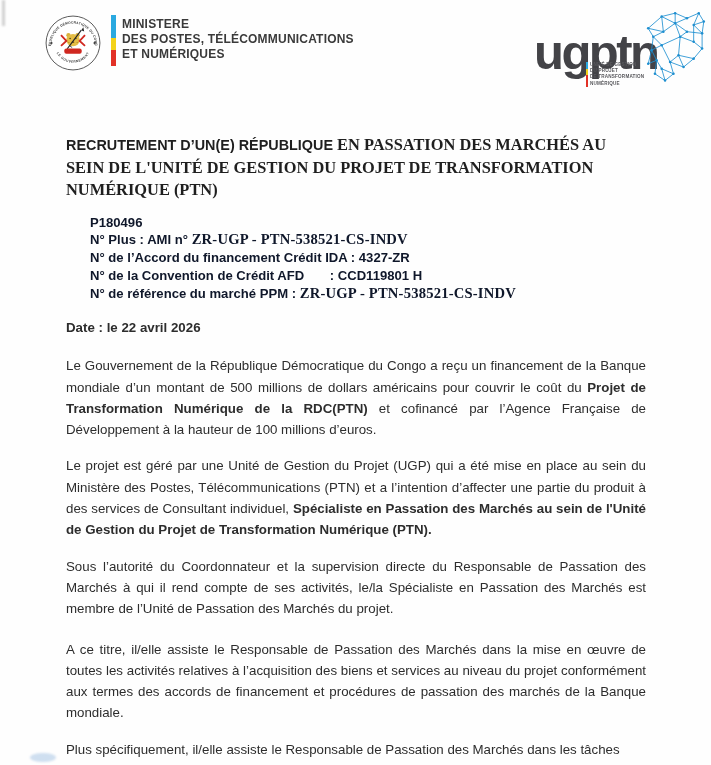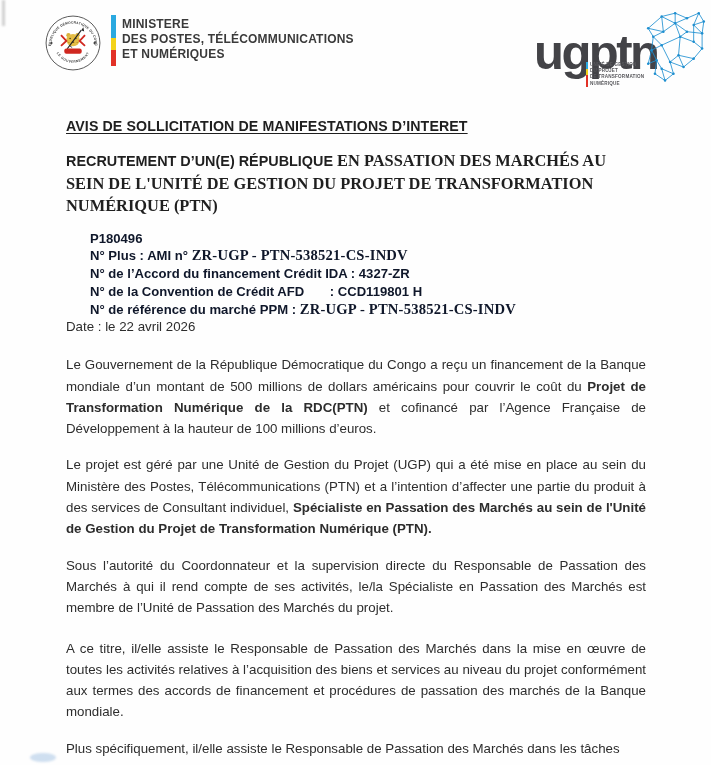--- a/index.html
+++ b/index.html
@@ -22,21 +22,21 @@
   .ugptn-tag{position:absolute;left:52px;top:56px;display:flex;}
   .tagbar{width:2px;margin-right:2px;background:linear-gradient(to bottom,#2aa9e0 0 28%,#f3d219 28% 50%,#e23127 50% 100%);}
   .taglines{font-size:4.6px;line-height:6.2px;font-weight:bold;color:#58585c;letter-spacing:.2px;}
   
   .doc{position:absolute;left:66px;top:118px;width:580px;}
   .title{font-weight:bold;font-size:14.2px;line-height:16px;text-decoration:underline;text-underline-offset:2px;color:#1f1f1f;letter-spacing:.1px;}
   .subtitle{margin-top:16px;font-weight:bold;font-size:14.4px;line-height:21.6px;color:#1f1f1f;}
   .subtitle .r-serif{font-family:"Liberation Serif","DejaVu Serif",serif;font-size:16.4px;}
   .refs{margin-top:12px;font-weight:bold;font-size:13.1px;line-height:17.7px;color:#0f172a;margin-left:24px;}
   .refs .r-serif{font-family:"Liberation Serif","DejaVu Serif",serif;font-size:14.6px;letter-spacing:.2px;}
-  .dateline{font-weight:normal;font-size:13.3px;line-height:17px;}
+  .dateline{margin-top:17px;font-weight:bold;font-size:13.3px;line-height:17px;}
   .para{margin:0;margin-top:15px;font-size:13.3px;line-height:21.3px;text-align:justify;}
   .para.mt19{margin-top:19px;}
   .para .r-b{font-weight:bold;}
   .intro{margin:0;margin-top:15px;font-size:13.3px;line-height:21.3px;}
   
   .art-tl{position:absolute;left:2px;top:0;width:3px;height:26px;background:rgba(90,90,90,.28);filter:blur(1px);}
   .art-bl{position:absolute;left:30px;top:753px;width:26px;height:9px;border-radius:50%;background:rgba(120,165,215,.35);filter:blur(1px);}
 </style>
 </head>
 <body>
@@ -137,21 +137,20 @@
       <div class="taglines">
         <div>UNITÉ DE GESTION</div>
         <div>DU PROJET</div>
         <div>DE TRANSFORMATION</div>
         <div>NUMÉRIQUE</div>
       </div>
     </div>
   </div>
 
   <div class="doc">
-    <div class="title">AVIS DE SOLLICITATION DE MANIFESTATIONS D’INTERET</div>
 
     <div class="subtitle"><span>RECRUTEMENT D’UN(E) RÉPUBLIQUE </span><span class="r-serif">EN PASSATION DES MARCHÉS AU SEIN DE L'UNITÉ DE GESTION DU PROJET DE TRANSFORMATION NUMÉRIQUE (PTN)</span></div>
 
     <div class="refs">
       <div><span>P180496</span></div>
       <div><span>N° Plus : AMI n° </span><span class="r-serif">ZR-UGP - PTN-538521-CS-INDV</span></div>
       <div><span>N° de l’Accord du financement Crédit IDA : 4327-ZR</span></div>
       <div><span>N° de la Convention de Crédit AFD&nbsp;&nbsp;&nbsp;&nbsp;&nbsp;&nbsp;&nbsp;: CCD119801 H</span></div>
       <div><span>N° de référence du marché PPM : </span><span class="r-serif">ZR-UGP - PTN-538521-CS-INDV</span></div>
     </div>

